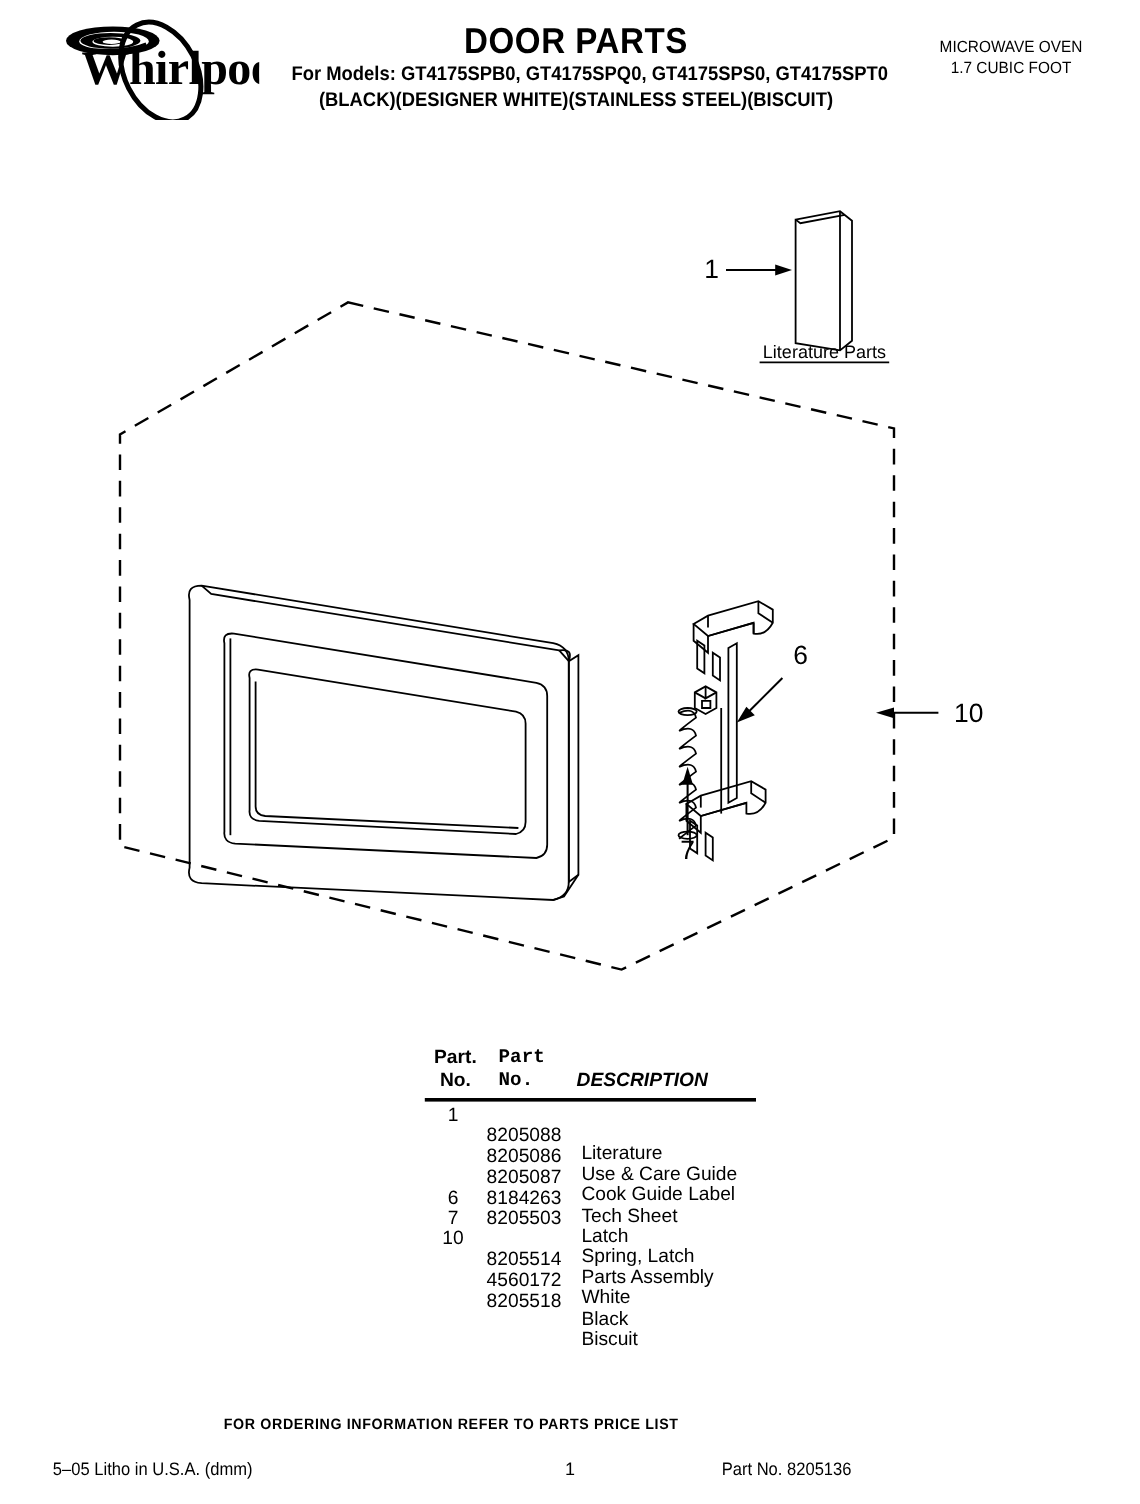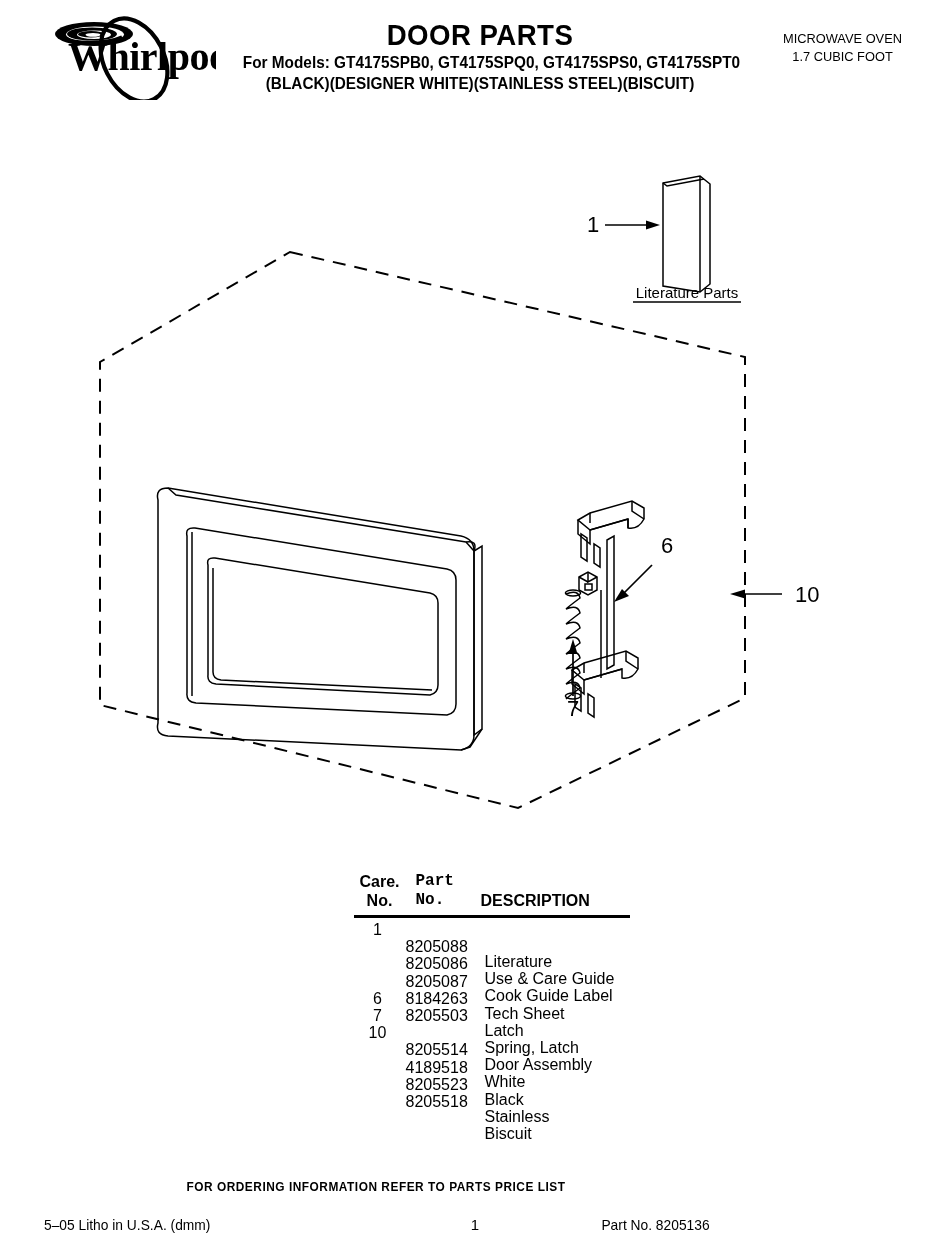--- a/index.html
+++ b/index.html
@@ -93,21 +93,21 @@
   }
   .th {
     position: absolute;
     font-size: 16px;
     font-weight: bold;
     line-height: 19px;
     white-space: nowrap;
   }
   .th.illus { left: 0px;  top: 0px; text-align: center; width: 52px; }
   .th.part  { left: 62px; top: 0px; text-align: left; width: 60px; font-family: Liberation Mono, monospace; }
-  .th.desc  { left: 127px; top: 19px; }
+  .th.desc  { left: 127px; top: 19px; font-style: italic; }
   .head-rule {
     position: absolute;
     left: 0px; top: 43px;
     width: 276px; height: 2.5px;
     background: #000;
   }
   .tbody { position: relative; padding-top: 5px; }
   .trow {
     position: relative;
     height: 17.2px;
@@ -302,21 +302,21 @@
       <path d="M 730 474 L 745 469.5 L 745 478.5 Z" fill="#000"></path>
     </g>
 
   </svg>
 </div>
 
 <div id="parts-table">
   <div class="table-inner">
     <div class="thead">
       <div class="th illus">
-        <div>Care.</div>
+        <div>Part.</div>
         <div>No.</div>
       </div>
       <div class="th part">
         <div>Part</div>
         <div>No.</div>
       </div>
       <div class="th desc">DESCRIPTION</div>
       <div class="head-rule"></div>
     </div>
     <div class="tbody" id="tbody">
@@ -346,36 +346,31 @@
           <span class="c-desc">Latch</span>
         </div>
         <div class="trow">
           <span class="c-illus">7</span>
           <span class="c-part">8205503</span>
           <span class="c-desc">Spring, Latch</span>
         </div>
         <div class="trow">
           <span class="c-illus">10</span>
           <span class="c-part"></span>
-          <span class="c-desc">Door Assembly</span>
+          <span class="c-desc">Parts Assembly</span>
         </div>
         <div class="trow">
           <span class="c-illus"></span>
           <span class="c-part">8205514</span>
           <span class="c-desc">White</span>
         </div>
         <div class="trow">
           <span class="c-illus"></span>
-          <span class="c-part">4189518</span>
+          <span class="c-part">4560172</span>
           <span class="c-desc">Black</span>
-        </div>
-        <div class="trow">
-          <span class="c-illus"></span>
-          <span class="c-part">8205523</span>
-          <span class="c-desc">Stainless</span>
         </div>
         <div class="trow">
           <span class="c-illus"></span>
           <span class="c-part">8205518</span>
           <span class="c-desc">Biscuit</span>
         </div>
       </div>
   </div>
 </div>
 

